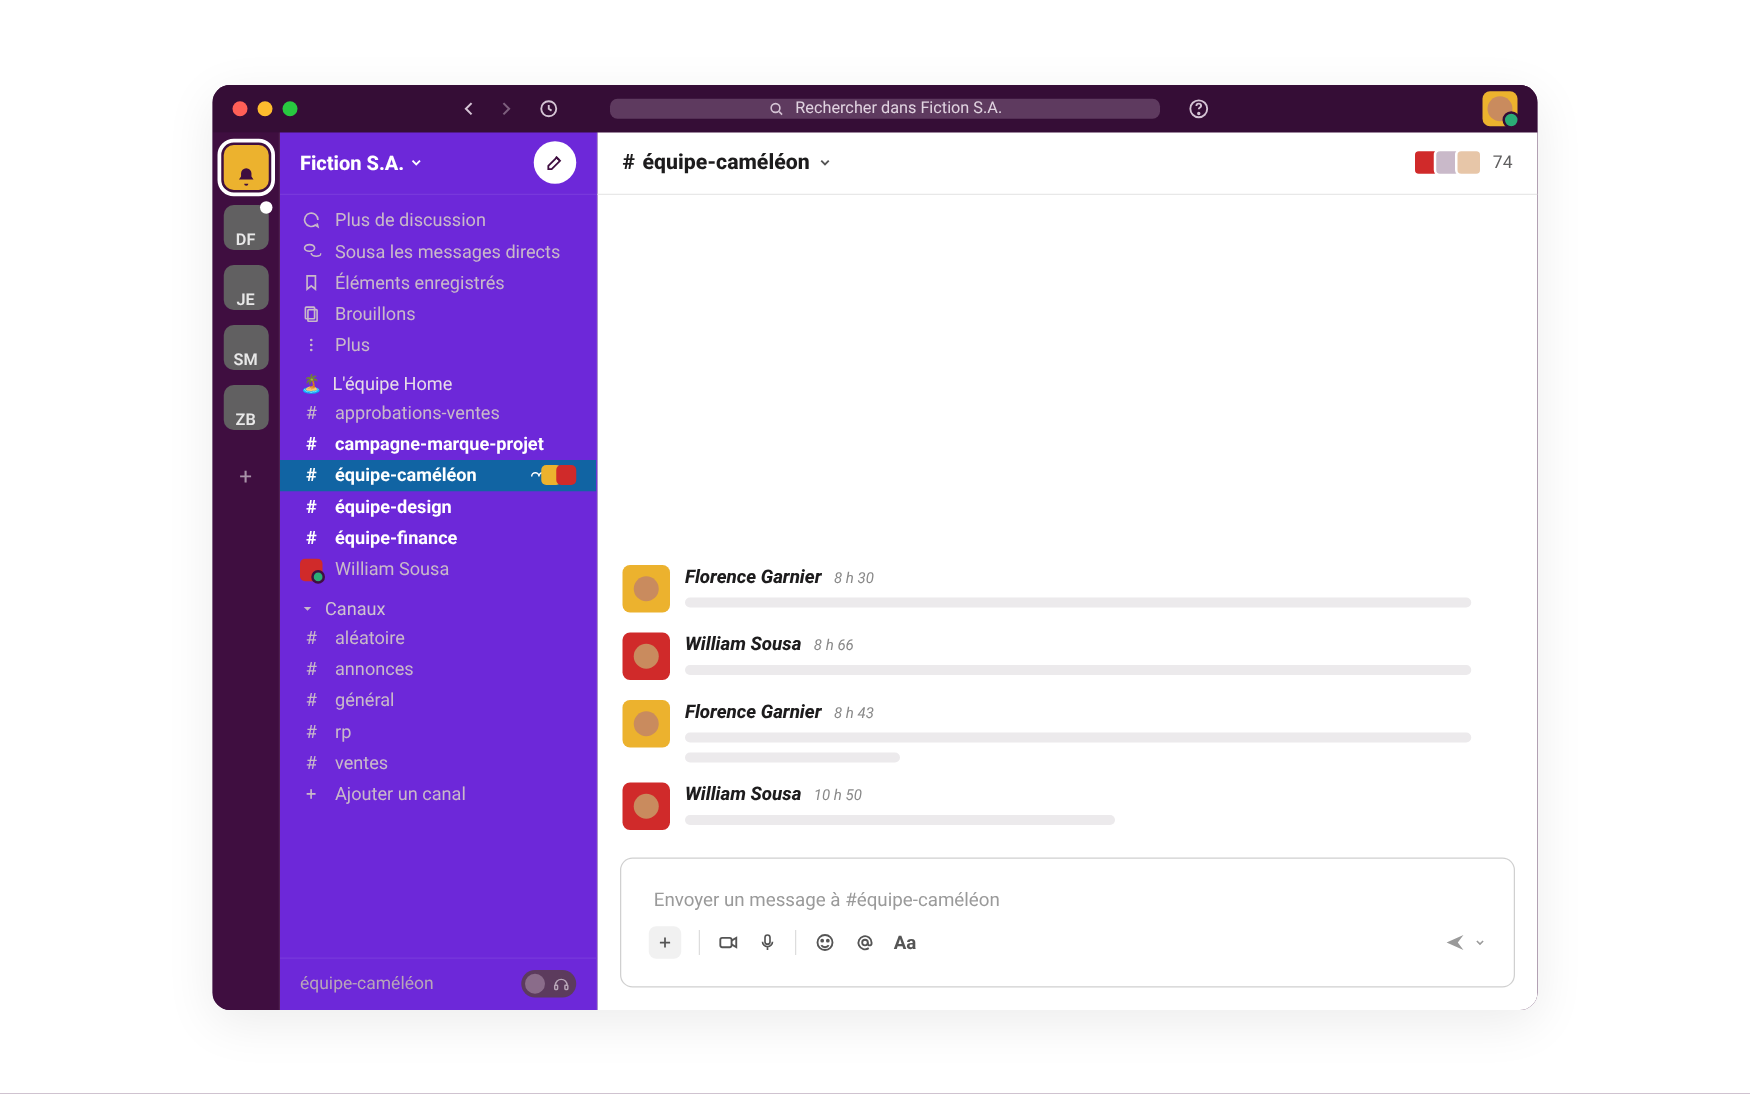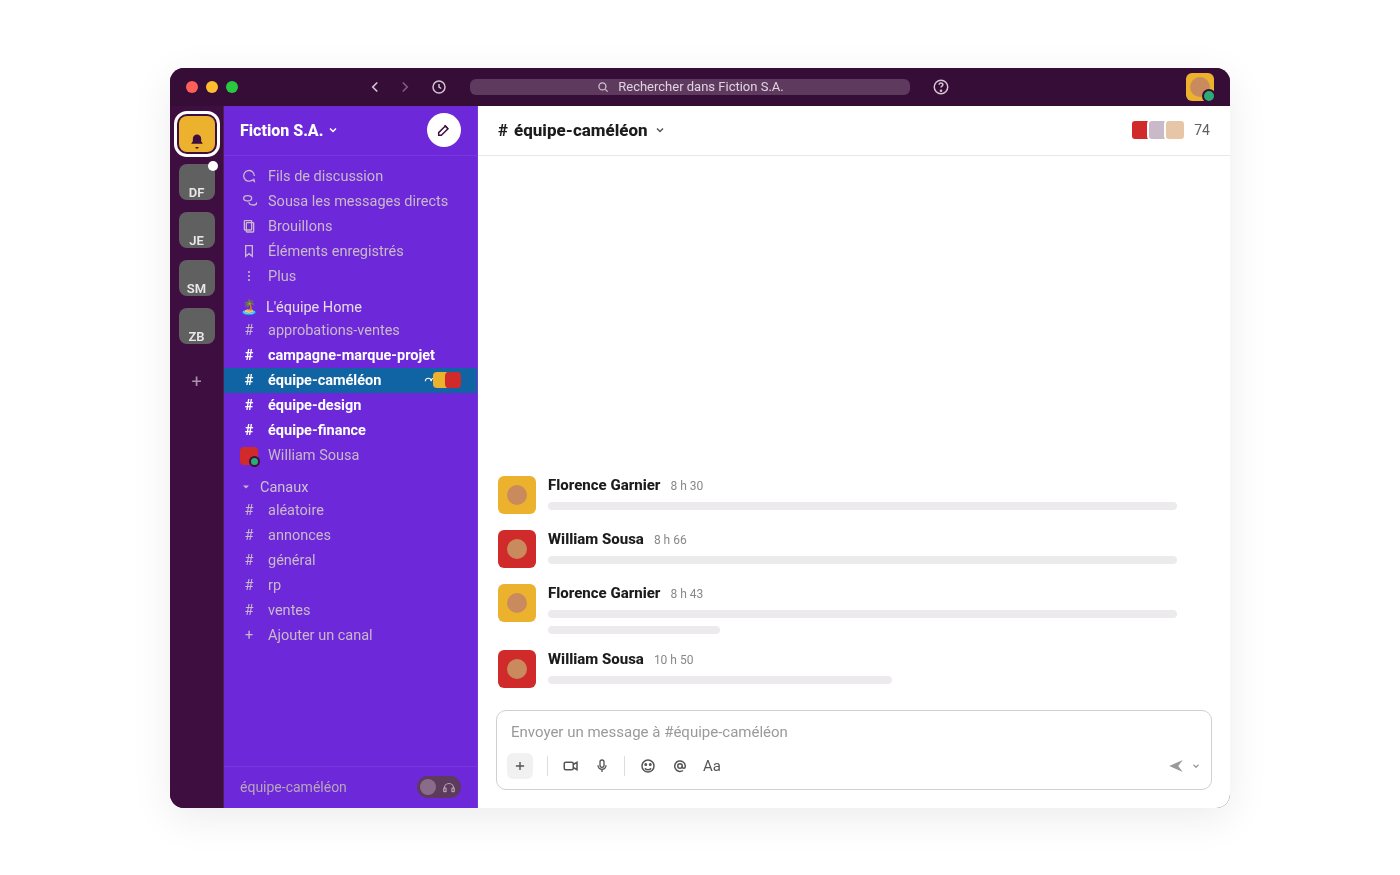--- a/index.html
+++ b/index.html
@@ -32,21 +32,21 @@
     gap: 8px;
   }
   .traffic { display:flex; gap:8px; }
   .dot { width:12px; height:12px; border-radius:50%; }
   .dot.red{background:#ff5f57;} .dot.yellow{background:#febc2e;} .dot.green{background:#28c840;}
   .nav-arrows { display:flex; gap:12px; margin-left:120px; align-items:center;}
   .nav-arrows svg, .titlebar svg { stroke:#d4c3d4; }
   .history-btn { margin-left:8px; display:flex; }
   .searchbar {
     flex:0 0 440px;
-    margin-left:14px;
+    margin-left:32px;
     height:16px;
     background:#5e3a5f;
     border-radius:6px;
     display:flex; align-items:center; justify-content:center;
     gap:8px;
     color:#e0d3e0;
     font-size:13px;
   }
   .help-btn { margin-left:14px; display:flex; }
   .spacer { flex:1; }
@@ -135,37 +135,37 @@
   .ch-name { font-size:17px; font-weight:800; color:#1d1c1d; display:flex;align-items:center;gap:6px;}
   .ch-right{ margin-left:auto; display:flex;align-items:center;gap:8px;}
   .member-stack{display:flex;}
   .member-stack .m{width:22px;height:22px;border-radius:5px;margin-left:-5px;border:2px solid #fff;}
   .count{font-size:14px;color:#616061;}
 
   .messages { flex:1; overflow:auto; padding:10px 20px 0; display:flex;flex-direction:column;justify-content:flex-end;}
   .msg { display:flex; gap:12px; padding:8px 0;}
   .msg .av{width:38px;height:38px;border-radius:6px;flex-shrink:0;display:flex;align-items:center;justify-content:center;}
   .msg .av.y{background:#ecb22e;} .msg .av.r{background:#d02a2a;}
-  .msg .content{flex:1;}
+  .msg .content{flex:1;font-style:italic;}
   .msg .line1{display:flex;align-items:baseline;gap:10px;}
   .msg .author{font-weight:800;color:#1d1c1d;font-size:15px;}
   .msg .time{font-size:12px;color:#888;}
   .skel{height:8px;background:#eceaec;border-radius:4px;margin-top:8px;}
 
   .composer {
     margin:14px 18px 18px; border:1px solid #d0d0d0; border-radius:10px;
-    padding:0;
+    padding:12px;
   }
   .composer-input{
     padding:12px 14px 6px;color:#9a9a9a;font-size:15px;
   }
   .composer-toolbar{
     display:flex;align-items:center;padding:6px 10px 10px;gap:14px;color:#555;
   }
-  .ct-left{display:flex;align-items:center;gap:14px;}
+  .ct-left{display:flex;align-items:center;gap:14px;font-weight:bold;}
   .plusbox{width:26px;height:26px;border-radius:6px;background:#f1f1f1;display:flex;align-items:center;justify-content:center;}
   .vdiv{width:1px;height:20px;background:#ddd;}
   .send{margin-left:auto;display:flex;align-items:center;gap:6px;color:#9a9a9a;}
 
   svg{display:block;}
 </style>
 </head>
 <body>
 
 <div class="app">
@@ -254,47 +254,47 @@
         </div>
       </div>
 
       <div class="sidebar-scroll">
         <div class="sb-item">
           <span class="ico">
             <svg width="16" height="16" viewBox="0 0 24 24" stroke="#c9b9c9" fill="none" stroke-width="2">
                 <path d="M20 12a8 8 0 10-3 6l3 2-1-4"></path>
               </svg>
           </span>
-          <span>Fils de discussion</span>
+          <span>Plus de discussion</span>
         </div>
         <div class="sb-item">
           <span class="ico">
             <svg width="16" height="16" viewBox="0 0 24 24" stroke="#c9b9c9" fill="none" stroke-width="2">
                 <path d="M4 8a6 4 0 1012 0 6 4 0 10-12 0z"></path>
                 <path d="M12 14a6 4 0 1012 0"></path>
               </svg>
           </span>
           <span>Sousa les messages directs</span>
         </div>
         <div class="sb-item">
           <span class="ico">
             <svg width="16" height="16" viewBox="0 0 24 24" stroke="#c9b9c9" fill="none" stroke-width="2">
+                <path d="M7 4h10v16l-5-4-5 4V4z"></path>
+              </svg>
+          </span>
+          <span>Éléments enregistrés</span>
+        </div>
+        <div class="sb-item">
+          <span class="ico">
+            <svg width="16" height="16" viewBox="0 0 24 24" stroke="#c9b9c9" fill="none" stroke-width="2">
                 <rect x="5" y="4" width="11" height="14" rx="1"></rect>
                 <rect x="8" y="7" width="11" height="14" rx="1"></rect>
               </svg>
           </span>
           <span>Brouillons</span>
-        </div>
-        <div class="sb-item">
-          <span class="ico">
-            <svg width="16" height="16" viewBox="0 0 24 24" stroke="#c9b9c9" fill="none" stroke-width="2">
-                <path d="M7 4h10v16l-5-4-5 4V4z"></path>
-              </svg>
-          </span>
-          <span>Éléments enregistrés</span>
         </div>
         <div class="sb-item">
           <span class="ico">
             <svg width="16" height="16" viewBox="0 0 24 24" fill="#c9b9c9">
                 <circle cx="12" cy="6" r="1.6"></circle>
                 <circle cx="12" cy="12" r="1.6"></circle>
                 <circle cx="12" cy="18" r="1.6"></circle>
               </svg>
           </span>
           <span>Plus</span>

